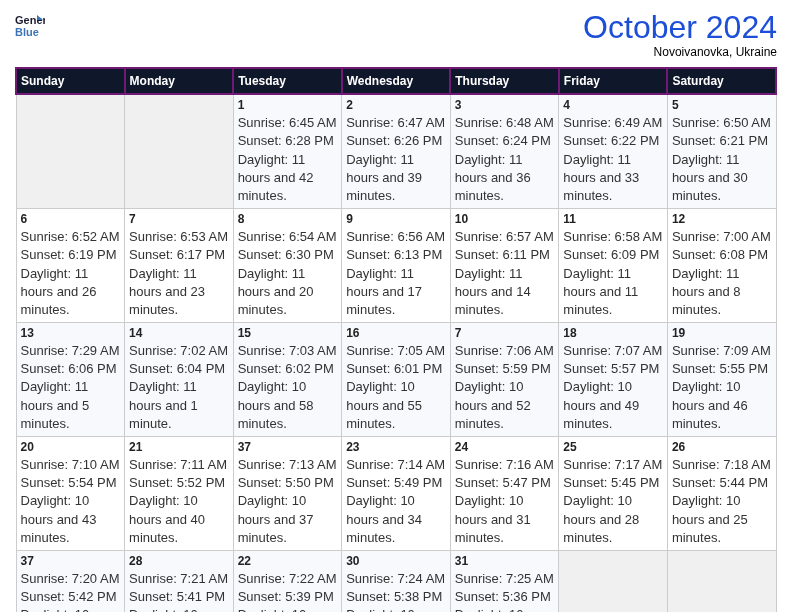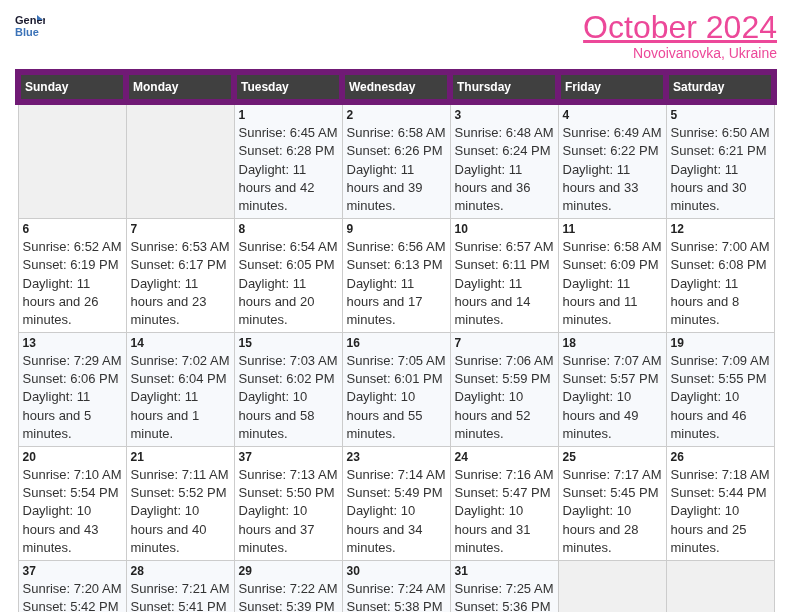--- a/index.html
+++ b/index.html
@@ -30,41 +30,40 @@
     .logo-icon {
       width: 30px;
       height: 30px;
     }
     .title-section {
       text-align: right;
     }
     .month-title {
       font-size: 32px;
       font-weight: 300;
-      color: #ec4899;
+      color: #1d4ed8;
       line-height: 1.1;
-      text-decoration: underline;
     }
     .location {
-      font-size: 14px;
-      color: #ec4899;
+      font-size: 12px;
+      color: #000000;
     }
     .calendar {
       width: 100%;
       border-collapse: collapse;
       border: 1px solid #ccc;
     }
     .calendar th {
-      background: #404040;
+      background: #0f172a;
       color: #fff;
       font-size: 12px;
       font-weight: bold;
       padding: 5px 4px;
       text-align: left;
-      border: 6px solid #701a75;
+      border: 2px solid #701a75;
     }
     .calendar td {
       vertical-align: top;
       border: 1px solid #ccc;
       padding: 3px 4px;
       font-size: 9.5px;
       color: #333;
       width: calc(100% / 7);
       min-height: 80px;
       background: #fff;
@@ -126,21 +125,21 @@
           <td class="empty-cell"></td>
           <td class="empty-cell"></td>
           <td>
             <span class="day-num">1</span>
             <div class="day-info">Sunrise: 6:45 AM
 Sunset: 6:28 PM
 Daylight: 11 hours and 42 minutes.</div>
           </td>
           <td>
             <span class="day-num">2</span>
-            <div class="day-info">Sunrise: 6:58 AM
+            <div class="day-info">Sunrise: 6:47 AM
 Sunset: 6:26 PM
 Daylight: 11 hours and 39 minutes.</div>
           </td>
           <td>
             <span class="day-num">3</span>
             <div class="day-info">Sunrise: 6:48 AM
 Sunset: 6:24 PM
 Daylight: 11 hours and 36 minutes.</div>
           </td>
           <td>
@@ -165,21 +164,21 @@
           </td>
           <td>
             <span class="day-num">7</span>
             <div class="day-info">Sunrise: 6:53 AM
 Sunset: 6:17 PM
 Daylight: 11 hours and 23 minutes.</div>
           </td>
           <td>
             <span class="day-num">8</span>
             <div class="day-info">Sunrise: 6:54 AM
-Sunset: 6:05 PM
+Sunset: 6:30 PM
 Daylight: 11 hours and 20 minutes.</div>
           </td>
           <td>
             <span class="day-num">9</span>
             <div class="day-info">Sunrise: 6:56 AM
 Sunset: 6:13 PM
 Daylight: 11 hours and 17 minutes.</div>
           </td>
           <td>
             <span class="day-num">10</span>
@@ -295,21 +294,21 @@
 Sunset: 5:42 PM
 Daylight: 10 hours and 22 minutes.</div>
           </td>
           <td>
             <span class="day-num">28</span>
             <div class="day-info">Sunrise: 7:21 AM
 Sunset: 5:41 PM
 Daylight: 10 hours and 19 minutes.</div>
           </td>
           <td>
-            <span class="day-num">29</span>
+            <span class="day-num">22</span>
             <div class="day-info">Sunrise: 7:22 AM
 Sunset: 5:39 PM
 Daylight: 10 hours and 16 minutes.</div>
           </td>
           <td>
             <span class="day-num">30</span>
             <div class="day-info">Sunrise: 7:24 AM
 Sunset: 5:38 PM
 Daylight: 10 hours and 13 minutes.</div>
           </td>

